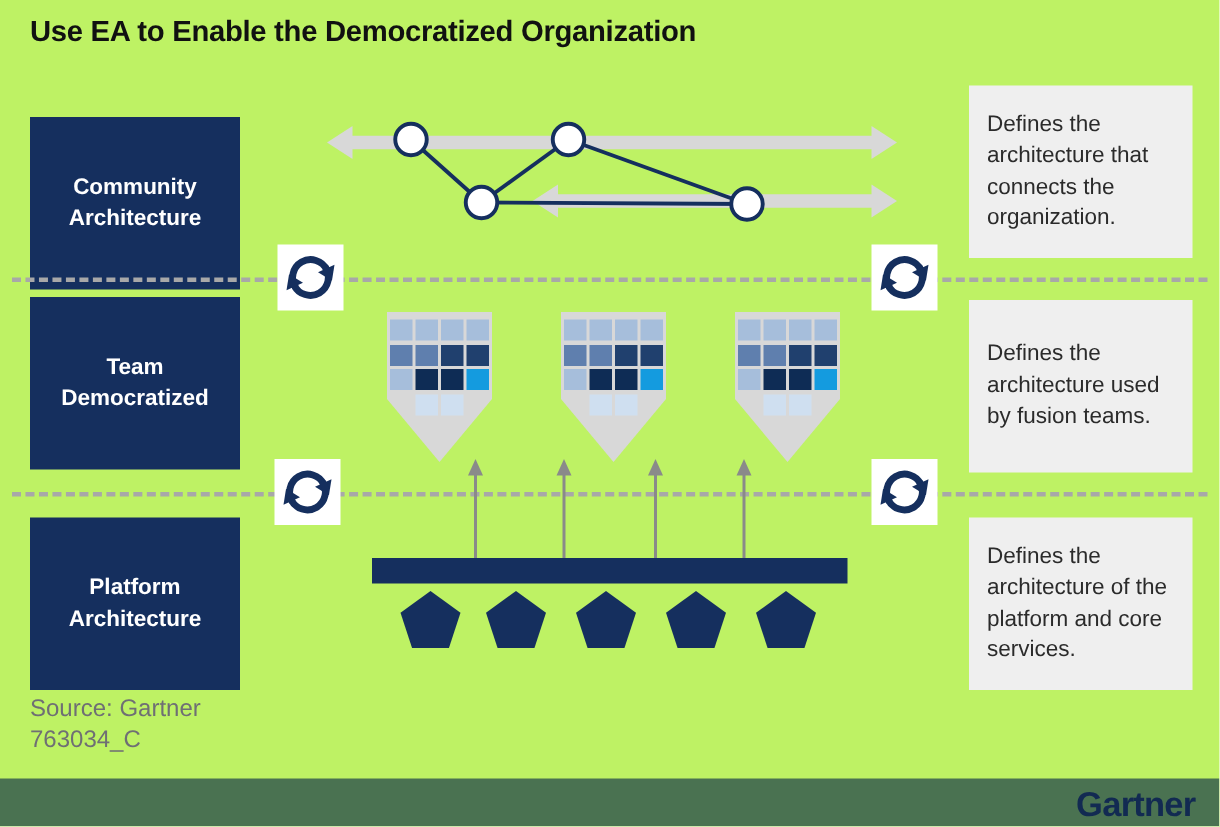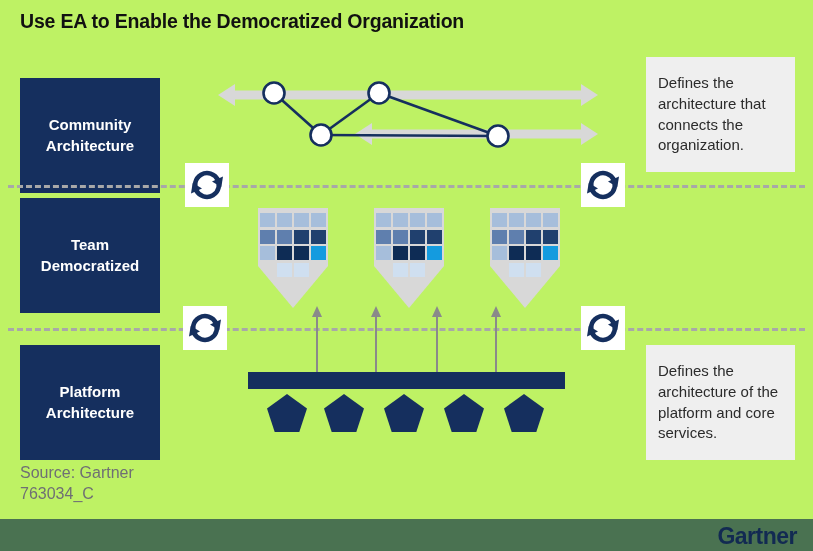--- a/index.html
+++ b/index.html
@@ -177,20 +177,23 @@
         <div class="cell" style="left: 53px; top: 21.5px; background: rgb(32, 64, 110);"></div>
         <div class="cell" style="left: 2px; top: 38px; background: rgb(166, 190, 219);"></div>
         <div class="cell" style="left: 19px; top: 38px; background: rgb(14, 44, 85);"></div>
         <div class="cell" style="left: 36px; top: 38px; background: rgb(14, 44, 85);"></div>
         <div class="cell" style="left: 53px; top: 38px; background: rgb(20, 155, 223);"></div>
         <div class="cell" style="left: 19px; top: 54.5px; background: rgb(207, 223, 240);"></div>
         <div class="cell" style="left: 36px; top: 54.5px; background: rgb(207, 223, 240);"></div>
       </div>
   </div>
 
+  <div class="desc-box" style="top:200px">
+    <span>Defines the architecture used by fusion teams.</span>
+  </div>
 
   <div class="divider div-2"></div>
   <div class="sync-slot sync-2l">
   <svg viewBox="0 0 40 40" width="40" height="40">
     <g>
       <path d="M10.2 26.9 A 12 12 0 1 1 30.9 14.9" fill="none" stroke="#152f5e" stroke-width="4.6"></path>
       <polygon points="36,11.5 25,16.5 34.3,22.2" fill="#152f5e"></polygon>
     </g>
     <g transform="rotate(180 20 20)">
       <path d="M10.2 26.9 A 12 12 0 1 1 30.9 14.9" fill="none" stroke="#152f5e" stroke-width="4.6"></path>

